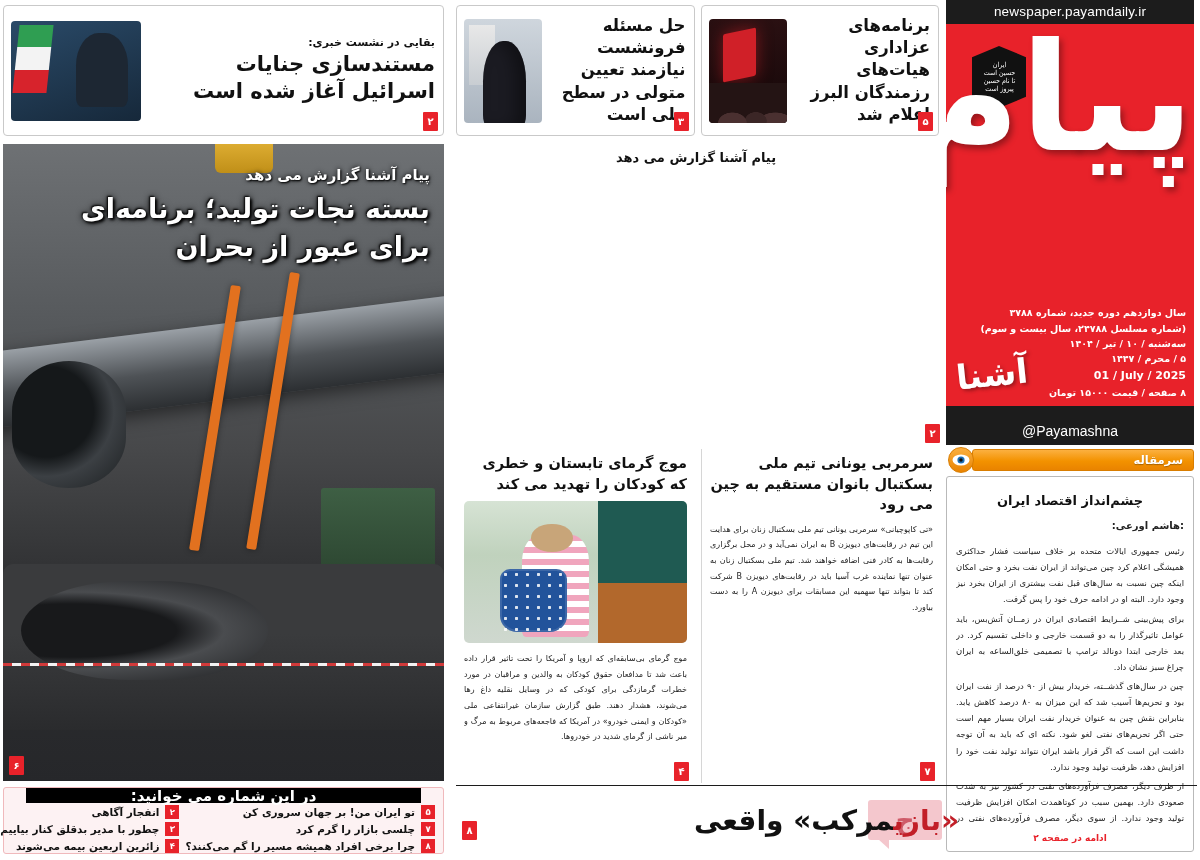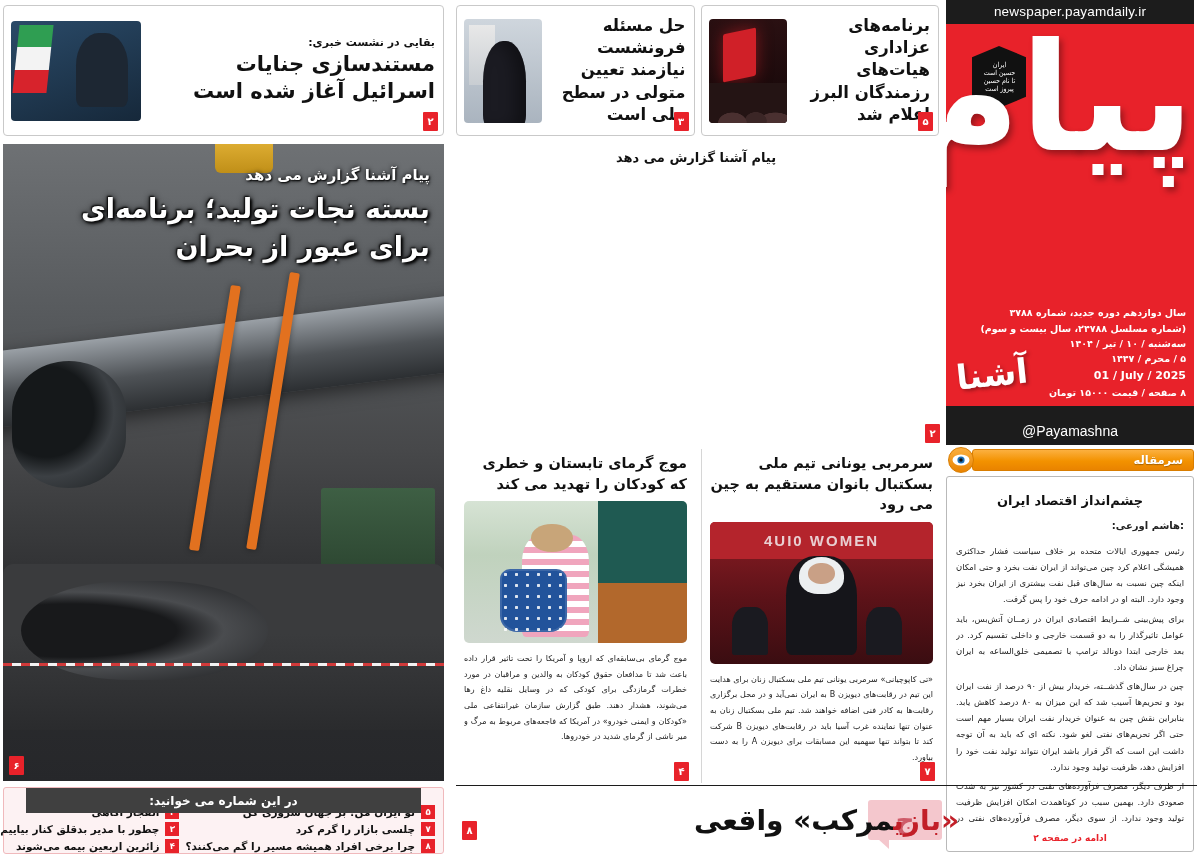--- a/index.html
+++ b/index.html
@@ -255,22 +255,22 @@
   .contents {
     grid-column: 3; grid-row: 4;
     margin: 2px 8px 6px 3px;
     border: 1px solid #f0b9bc; border-radius: 3px;
     background: #fdf2f3;
     position: relative;
     padding: 17px 8px 5px;
   }
   .contents-head {
     position: absolute; top: 0; left: 22px; right: 22px;
-    height: 25px; background: #404040;
-    color: #fff; font-size: 12px; font-weight: bold;
+    height: 15px; background: #000000;
+    color: #fff; font-size: 15px; font-weight: bold;
     display: flex; align-items: center; justify-content: center;
   }
   .contents-grid { display: flex; gap: 6px; }
   .contents-col { flex: 1; display: flex; flex-direction: column; gap: 3px; }
   .c-item { display: flex; align-items: center; gap: 6px; justify-content: flex-start; direction: rtl; }
   .c-num {
     width: 14px; height: 14px; background: #e8222a; color: #fff;
     font-size: 8.5px; font-weight: bold; flex: none;
     display: flex; align-items: center; justify-content: center;
   }
@@ -540,30 +540,20 @@
         <p>چین در سال‌های گذشــته، خریدار بیش از ۹۰ درصد از نفت ایران بود و تحریم‌ها آسیب شد که این میزان به ۸۰ درصد کاهش یابد. بنابراین نقش چین به عنوان خریدار نفت ایران بسیار مهم است حتی اگر تحریم‌های نفتی لغو شود. نکته ای که باید به آن توجه داشت این است که اگر قرار باشد ایران نتواند تولید نفت خود را افزایش دهد، ظرفیت تولید وجود ندارد.</p>
         <p>از طرف دیگر، مصرف فرآورده‌های نفتی در کشور نیز به شدت صعودی دارد. بهمین سبب در کوتاهمدت امکان افزایش ظرفیت تولید وجود ندارد. از سوی دیگر، مصرف فرآورده‌های نفتی در کشور نیز در بهترین حالت، تولید نفت ثابت به کاهشی فرض شود. می‌توان گفت که میزان نفت باقی مانده برای صادرات و فروش به کشورهای دیگر، آن‌قدرها زیاد نیست.</p>
       </div>
       <div class="ed-more">ادامه در صفحه ۲</div>
     </div>
   </div>
 
   <div class="cards">
     <div class="card">
       <div class="card-title">سرمربی یونانی تیم ملی بسکتبال بانوان مستقیم به چین می رود</div>
-      <div class="card-photo">
-        <div class="ph ph-basket">
-          <div class="banner">4UI0 WOMEN</div>
-          <div class="coach"></div>
-          <div class="scarf"></div>
-          <div class="face"></div>
-          <div class="r1"></div>
-          <div class="r2"></div>
-        </div>
-      </div>
       <div class="card-text">«تی کاپوچیانی» سرمربی یونانی تیم ملی بسکتبال زنان برای هدایت این تیم در رقابت‌های دیویزن B به ایران نمی‌آید و در محل برگزاری رقابت‌ها به کادر فنی اضافه خواهند شد. تیم ملی بسکتبال زنان به عنوان تنها نماینده غرب آسیا باید در رقابت‌های دیویزن B شرکت کند تا بتواند تنها سهمیه این مسابقات برای دیویزن A را به دست بیاورد.</div>
       <div class="pagenum">۷</div>
     </div>
     <div class="card">
       <div class="card-title">موج گرمای تابستان و خطری که کودکان را تهدید می کند</div>
       <div class="card-photo">
         <div class="ph ph-kids">
           <div class="adult"></div>
           <div class="child"></div>
           <div class="head"></div>

